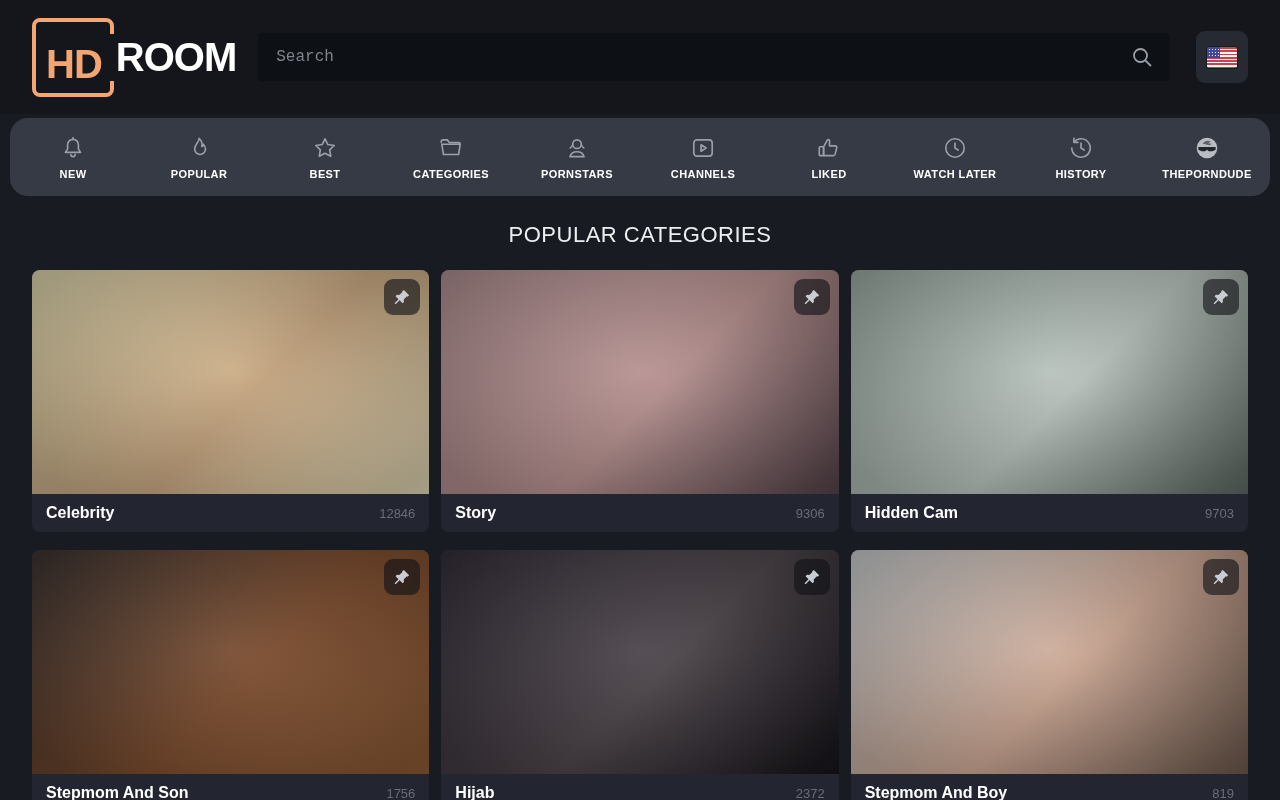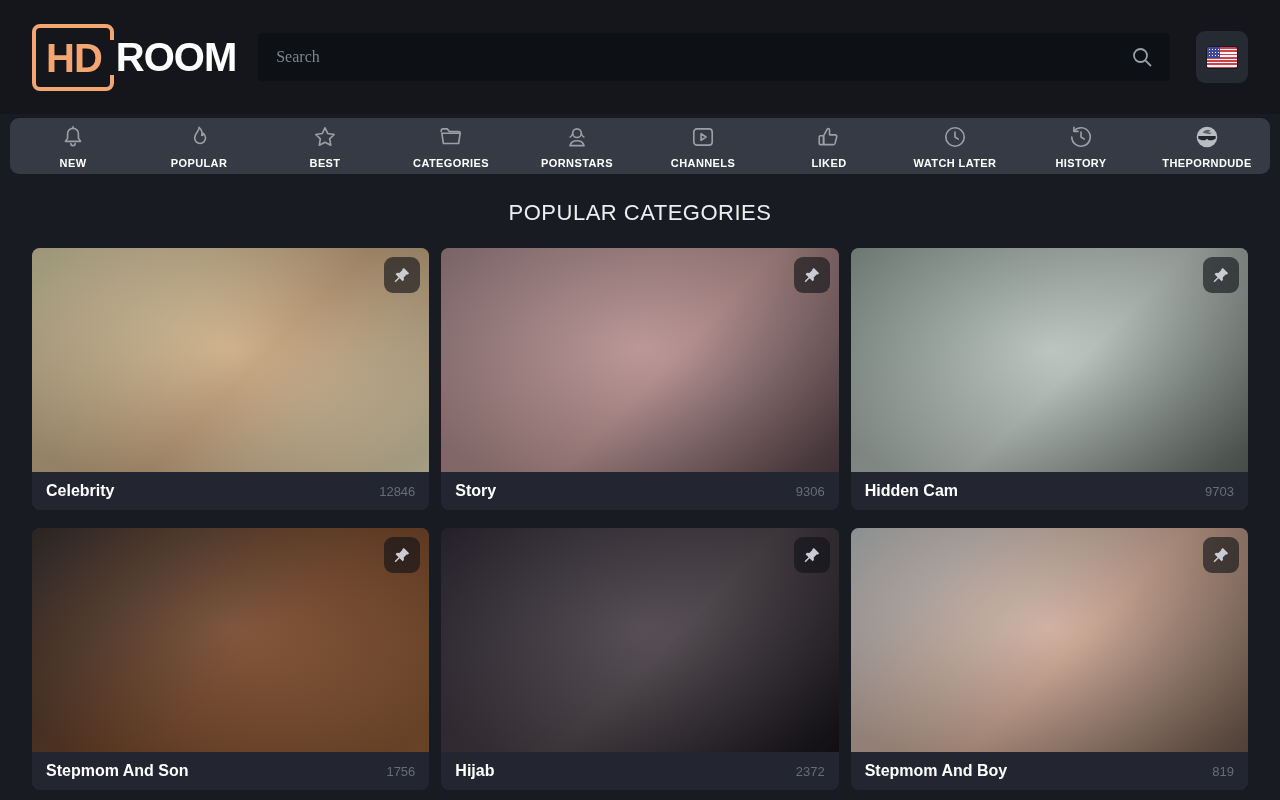--- a/index.html
+++ b/index.html
@@ -13,38 +13,38 @@
   
   .header {
     height:114px; background:#14161b;
     display:flex; align-items:center;
     padding:0 32px;
   }
   .logo { display:flex; align-items:center; cursor:pointer; user-select:none; }
   .logo-frame {
     position:relative;
     border:4px solid #f3a671; border-radius:8px;
-    padding:8px 8px 6px 10px;
+    padding:20px 8px 6px 10px;
   }
   .logo-frame .eraser {
     position:absolute; right:-6px; top:12px; bottom:12px; width:10px;
     background:#14161b;
   }
   .logo-hd { color:#f3a671; font-size:40px; font-weight:bold; letter-spacing:-1px; }
   .logo-room { color:#ffffff; font-size:40px; font-weight:bold; letter-spacing:-1px; margin-left:2px; }
 
   .search-wrap {
     flex:1; margin-left:22px; position:relative; height:48px;
     background:#0d1014; border-radius:4px;
     display:flex; align-items:center;
   }
   .search-input {
     flex:1; height:100%; background:transparent; border:none; outline:none;
     color:#d5d8dc; font-size:16px; padding:0 50px 0 18px;
-    font-family:Liberation Serif, serif;
+    font-family:Liberation Mono, monospace;
   }
   .search-input::placeholder { color:#7e848c; }
   .search-icon { position:absolute; right:16px; top:12px; width:24px; height:24px; cursor:pointer; }
 
   .lang-btn {
     width:52px; height:52px; margin-left:26px;
     background:#262a32; border-radius:9px; border:none; cursor:pointer;
     display:flex; align-items:center; justify-content:center;
   }
   .flag-us {
@@ -57,22 +57,22 @@
     background:#41479b;
   }
   .flag-us::after {
     content:''; position:absolute; left:1px; top:1px; width:11px; height:9px;
     background-image:radial-gradient(circle, #fff 0.7px, transparent 0.8px);
     background-size:3px 3px;
   }
 
   
   .navbar {
-    margin:4px 10px 0 10px; height:56px;
-    background:#363a44; border-radius:9px;
+    margin:4px 10px 0 10px; height:78px;
+    background:#363a44; border-radius:18px;
     display:flex; align-items:stretch;
   }
   .nav-item {
     flex:1; display:flex; flex-direction:column; align-items:center; justify-content:center;
     gap:7px; cursor:pointer; border-radius:10px;
   }
   .nav-item .nicon { width:26px; height:26px; display:flex; align-items:center; justify-content:center; }
   .nav-item .nicon svg { width:26px; height:26px; stroke:#9aa0a8; fill:none; stroke-width:1.5; }
   .nav-item .nlabel {
     font-size:11px; font-weight:bold; color:#ffffff; letter-spacing:.4px; white-space:nowrap;

